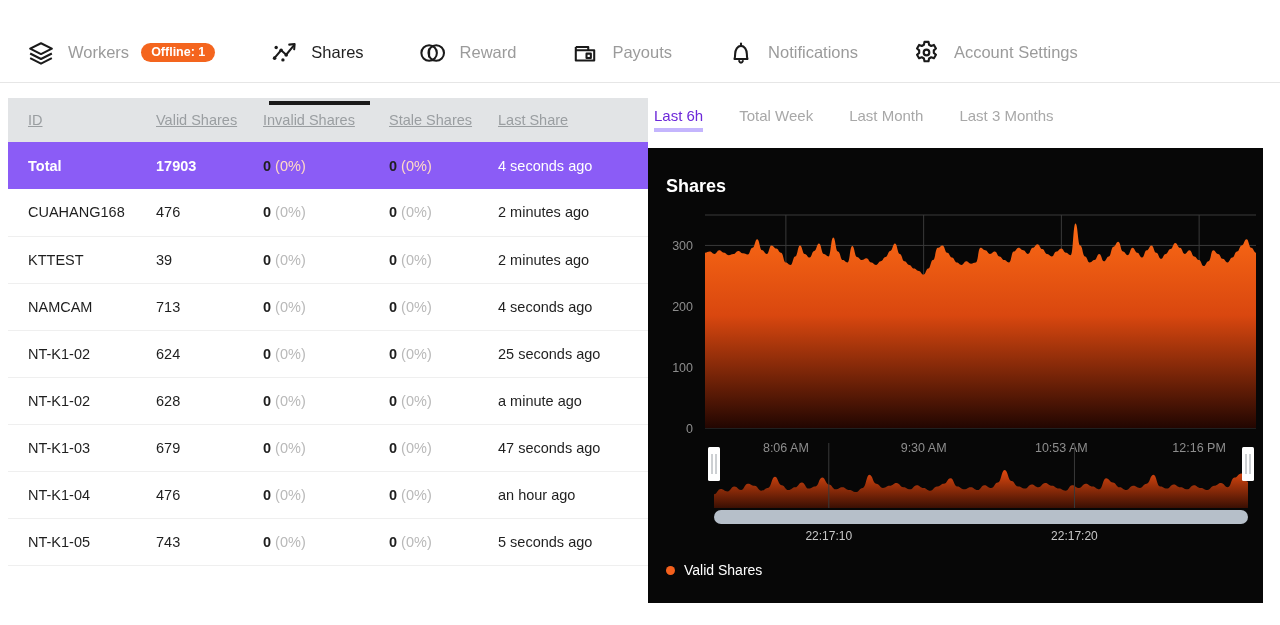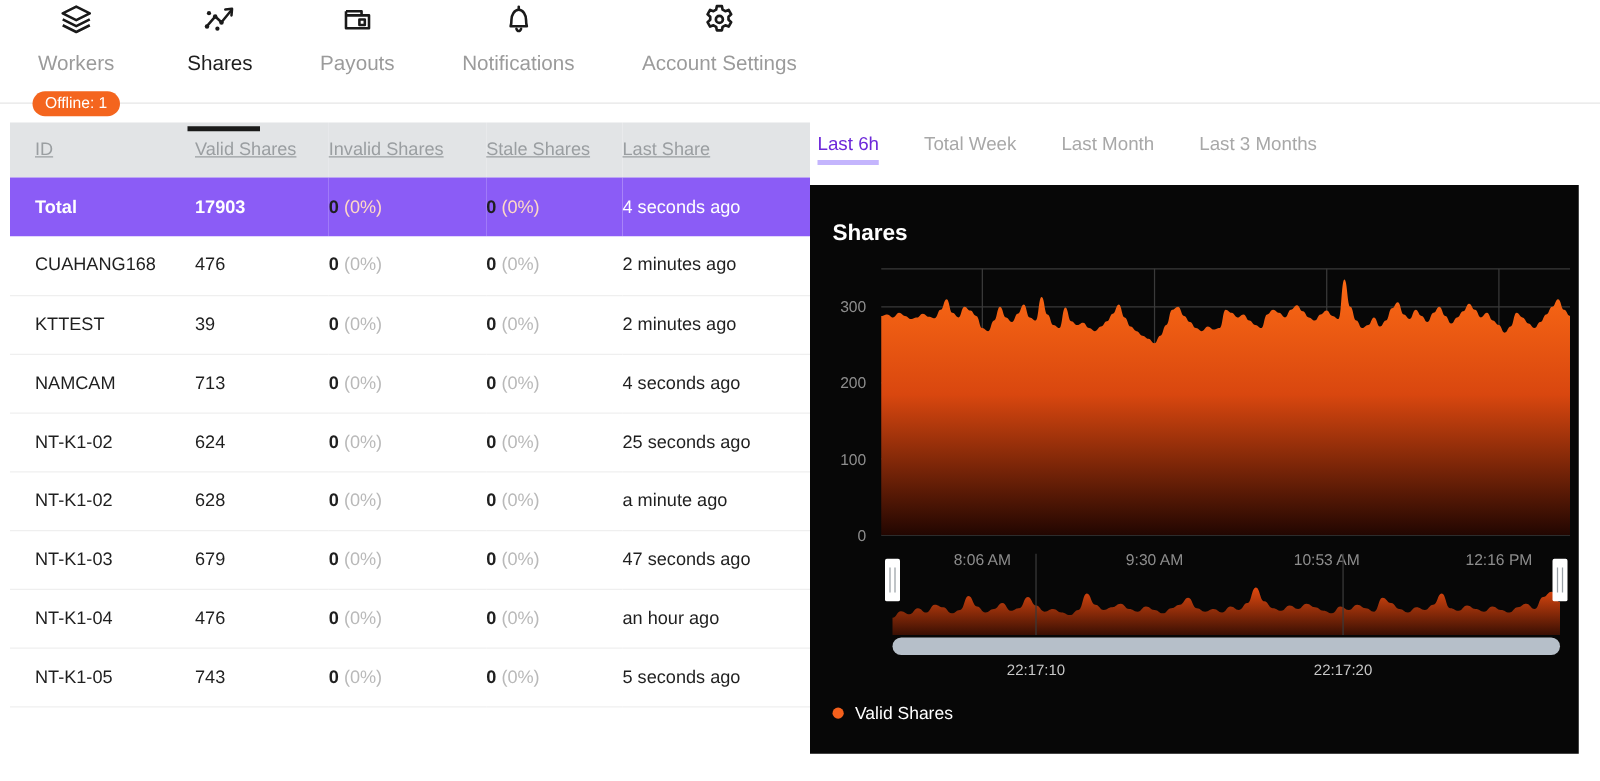--- a/index.html
+++ b/index.html
@@ -23,36 +23,35 @@
     display: flex;
     align-items: center;
     gap: 12px;
     padding: 0 24px 0 0;
     margin-right: 30px;
     position: relative;
     cursor: pointer;
     color: #9b9b9b;
     font-size: 16.5px;
     height: 105px;
-    flex-direction: column;
   }
   .nav-item .nav-ico { display: flex; align-items: center; justify-content: center; width: 30px; height: 30px; color: #1a1a1a; flex: none; }
   .nav-item.active { color: #1f1f1f; }
   .nav-item.active::after {
     content: "";
     position: absolute;
     left: 0; right: 18px; bottom: 0;
     height: 4px; background: #1a1a1a;
   }
   .nav-label { white-space: nowrap; }
   .badge {
     background: #f4651e;
     color: #fff;
     font-size: 12.5px;
-    font-weight: normal;
+    font-weight: bold;
     border-radius: 11px;
     padding: 3px 10px 4px;
     line-height: 1;
     white-space: nowrap;
   }
 
   
   #content { display: flex; height: 542px; }
   #left { width: 640px; padding: 15px 8px 0 8px; }
   #right { width: 640px; padding: 10px 16px 0 8px; }
@@ -162,20 +161,30 @@
         <circle cx="3.2" cy="17" r="1.6" fill="#1a1a1a" stroke="none"></circle>
         <circle cx="9" cy="10" r="1.6" fill="#1a1a1a" stroke="none"></circle>
         <circle cx="13.5" cy="14.2" r="1.6" fill="#1a1a1a" stroke="none"></circle>
         <circle cx="4.6" cy="7.6" r="1.5" fill="#1a1a1a" stroke="none"></circle>
         <circle cx="10.6" cy="18.6" r="1.5" fill="#1a1a1a" stroke="none"></circle>
       </svg>
     </span>
     <span class="nav-label">Shares</span>
   </div>
 
+  <div class="nav-item">
+    <span class="nav-ico">
+      <svg width="28" height="28" viewBox="0 0 26 24" fill="none" stroke="#1a1a1a" stroke-width="1.9">
+        <circle cx="16" cy="12" r="7.2"></circle>
+        <circle cx="9.4" cy="12" r="7.2"></circle>
+        <path d="M9.4 8.6 L9.4 15.4" stroke-linecap="round"></path>
+      </svg>
+    </span>
+    <span class="nav-label">Reward</span>
+  </div>
 
   <div class="nav-item">
     <span class="nav-ico">
       <svg width="26" height="26" viewBox="0 0 24 24" fill="none" stroke="#1a1a1a" stroke-width="1.9" stroke-linejoin="round">
         <path d="M3.5 6.5 L3.5 19 L20.5 19 L20.5 9.5 L3.5 9.5"></path>
         <path d="M3.5 6.5 L15 6.5 L15 9.5"></path>
         <rect x="13.4" y="12.6" width="4" height="4"></rect>
       </svg>
     </span>
     <span class="nav-label">Payouts</span>

